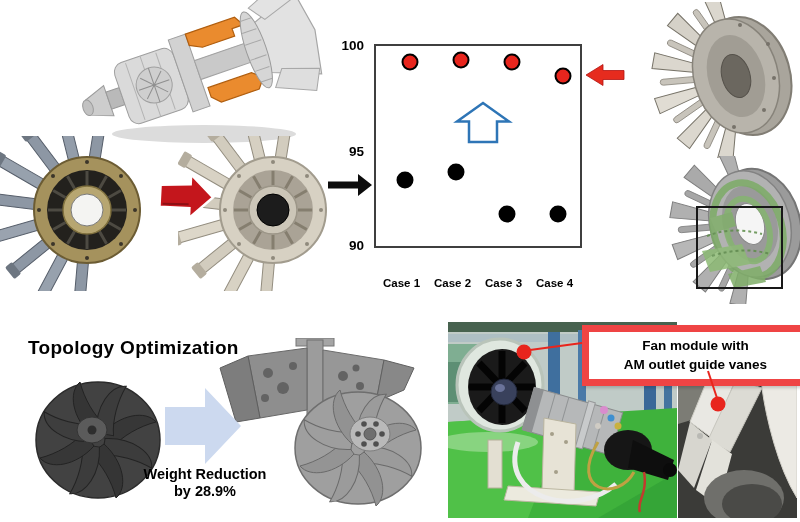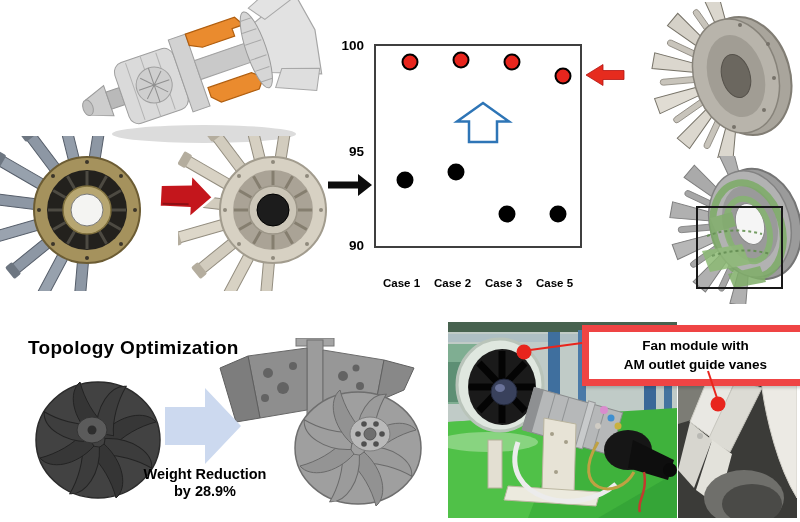--- a/index.html
+++ b/index.html
@@ -222,21 +222,21 @@
       <div class="dot" style="background: rgb(232, 37, 29); left: 186.5px; top: 30px;"></div>
       <div class="dot" style="background: rgb(0, 0, 0); left: 28.5px; top: 134px;"></div>
       <div class="dot" style="background: rgb(0, 0, 0); left: 79.5px; top: 126px;"></div>
       <div class="dot" style="background: rgb(0, 0, 0); left: 130.5px; top: 168px;"></div>
       <div class="dot" style="background: rgb(0, 0, 0); left: 181.5px; top: 168px;"></div>
     </div>
   <div class="xticks">
       <div class="xtick" style="left: 25.5px;">Case 1</div>
       <div class="xtick" style="left: 76.5px;">Case 2</div>
       <div class="xtick" style="left: 127.5px;">Case 3</div>
-      <div class="xtick" style="left: 178.5px;">Case 5</div>
+      <div class="xtick" style="left: 178.5px;">Case 4</div>
     </div>
 
   <svg class="abs" style="left:628px;top:2px;" width="172" height="156" viewBox="0 0 172 156">
     <ellipse cx="118" cy="74" rx="44" ry="60" fill="#a9a59c" stroke="#817d74" stroke-width="2" transform="rotate(-16 118 74)"></ellipse>
     <g>
       <g transform="rotate(115 112 74)">
           <rect x="142" y="71.5" width="50" height="6" rx="3" fill="#c8c4bb" stroke="#8a867d" stroke-width=".8"></rect>
         </g>
       <g transform="rotate(145 112 74)">
           <rect x="142" y="71.5" width="50" height="6" rx="3" fill="#c8c4bb" stroke="#8a867d" stroke-width=".8"></rect>

